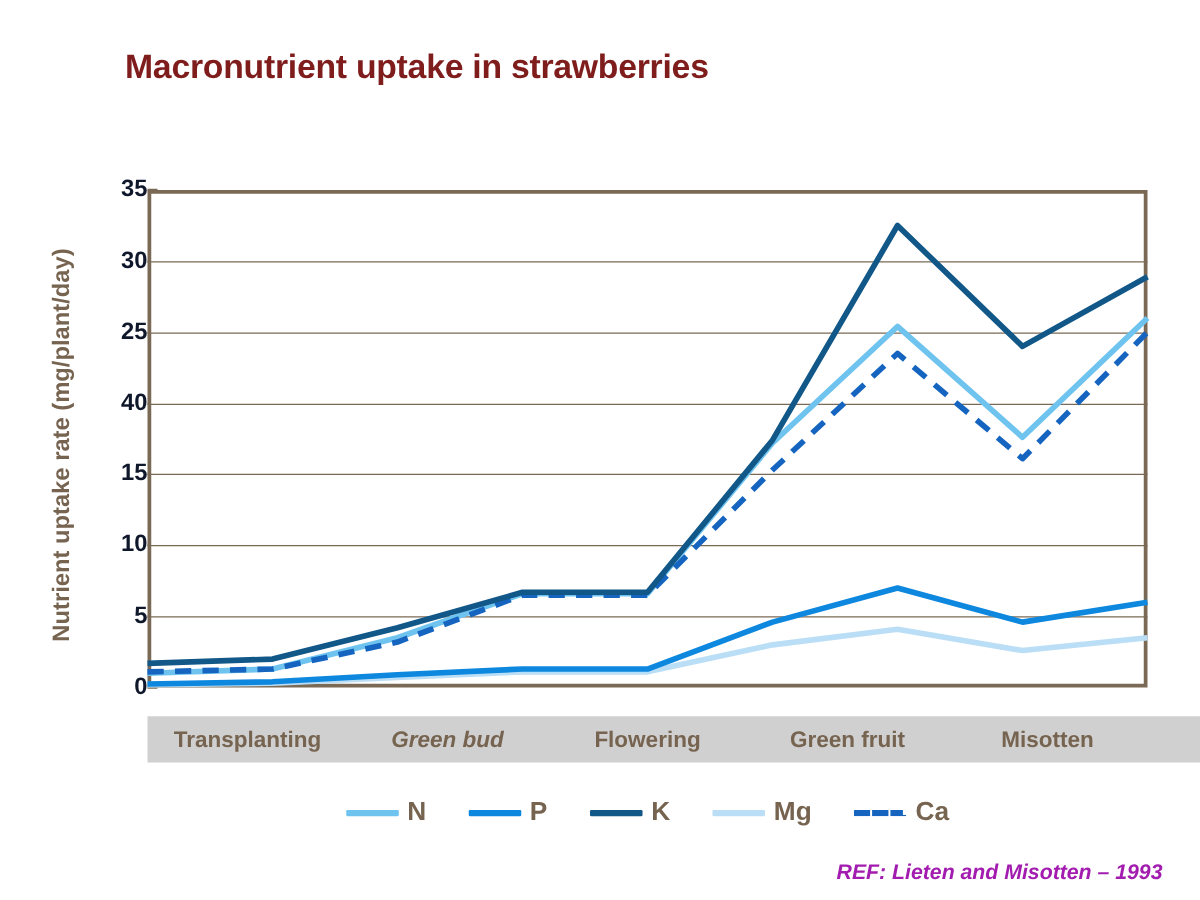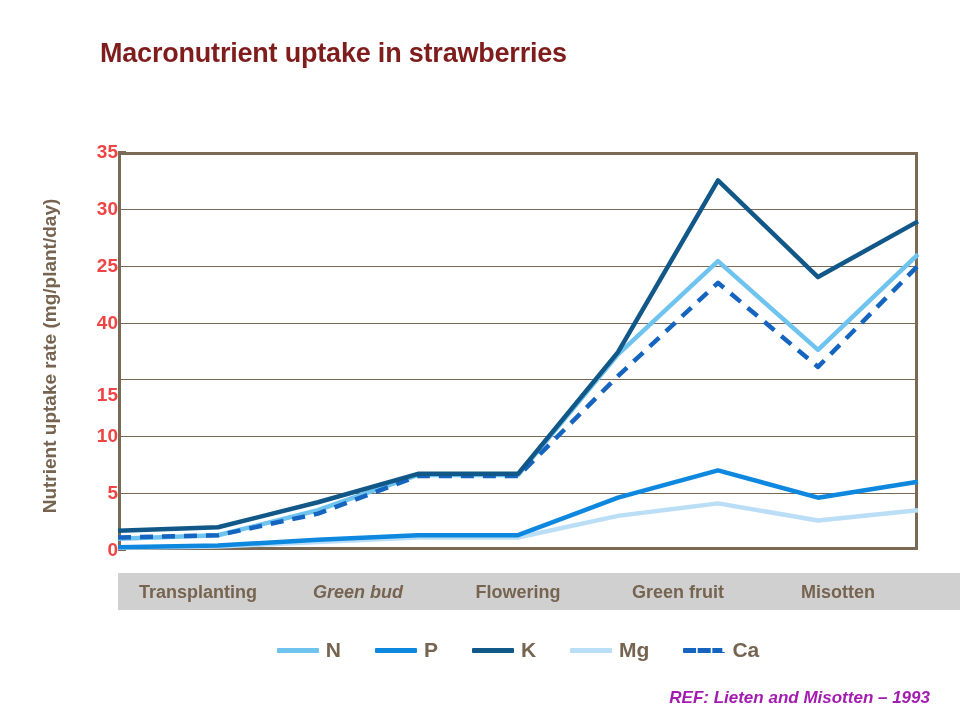--- a/index.html
+++ b/index.html
@@ -42,21 +42,21 @@
     box-sizing:border-box;
     background:#ffffff;
   }
   .ytick-label{
     position:absolute;
     right:0;
     width:48px;
     text-align:right;
     font-size:19px;
     font-weight:bold;
-    color:#ef4444;
+    color:#0f172a;
     transform:translateY(-50%);
   }
   .ytick-mark{
     position:absolute;
     right:-8px;
     width:8px;height:2px;
     background:#7A6A55;
   }
   #ytick-area{
     position:absolute;
@@ -136,21 +136,21 @@
 
 <div id="ylabel">Nutrient uptake rate (mg/plant/day)</div>
 
 <div id="ytick-area">
     <div class="ytick-label" style="top: 398px;">0</div>
     <div class="ytick-mark" style="top: 397px;"></div>
     <div class="ytick-label" style="top: 341.143px;">5</div>
     <div class="ytick-mark" style="top: 340.143px;"></div>
     <div class="ytick-label" style="top: 284.286px;">10</div>
     <div class="ytick-mark" style="top: 283.286px;"></div>
-    <div class="ytick-label" style="top: 227.429px; margin-top: 16px;">15</div>
+    <div class="ytick-label" style="top: 227.429px;">15</div>
     <div class="ytick-mark" style="top: 226.429px;"></div>
     <div class="ytick-label" style="top: 170.571px;">40</div>
     <div class="ytick-mark" style="top: 169.571px;"></div>
     <div class="ytick-label" style="top: 113.714px;">25</div>
     <div class="ytick-mark" style="top: 112.714px;"></div>
     <div class="ytick-label" style="top: 56.8571px;">30</div>
     <div class="ytick-mark" style="top: 55.8571px;"></div>
     <div class="ytick-label" style="top: 0px;">35</div>
     <div class="ytick-mark" style="top: -1px;"></div>
   </div>

